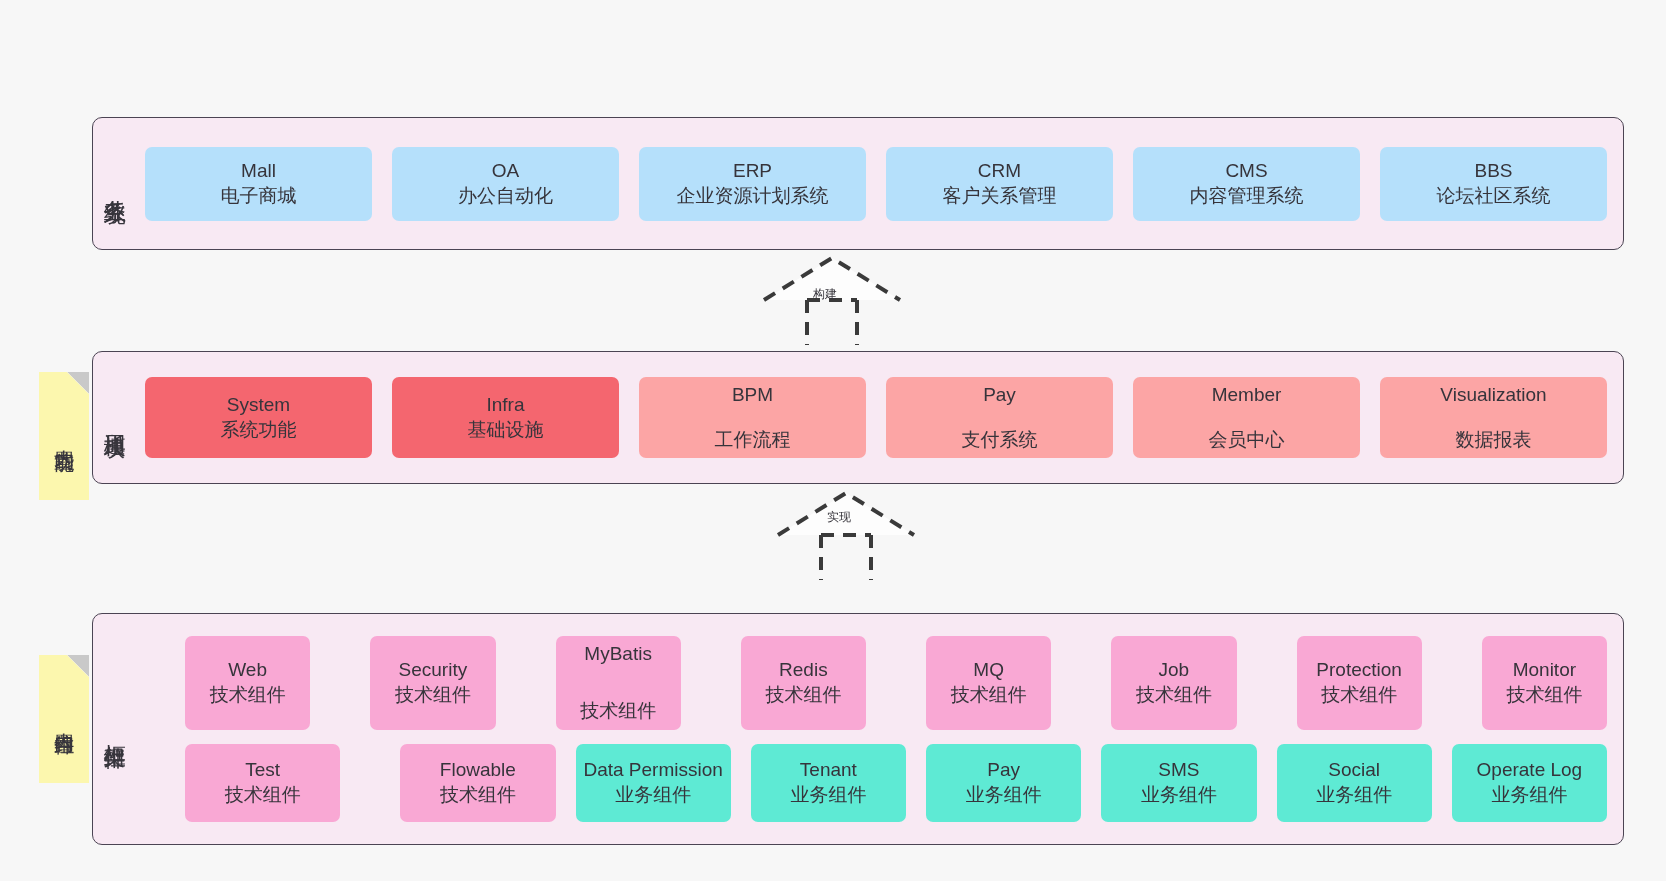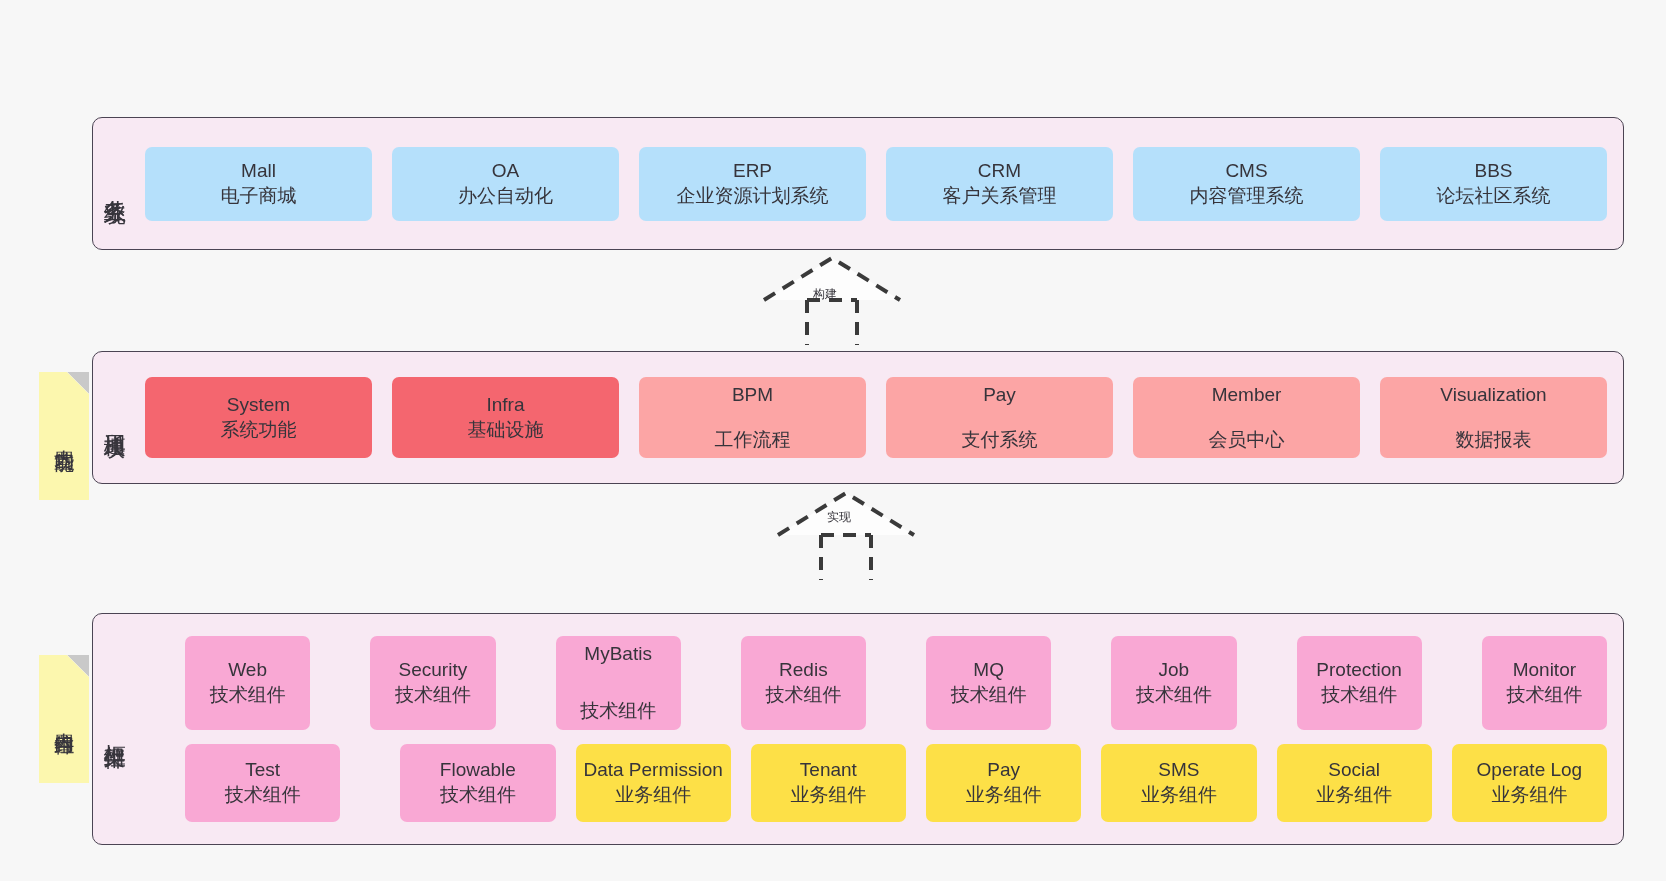--- a/index.html
+++ b/index.html
@@ -73,21 +73,21 @@
     box-sizing: border-box;
   }
   .cell .en { display: block; }
   .cell .cn { display: block; }
 
   
   .c-blue       { background: #b5e0fb; }
   .c-red        { background: #f4666f; }
   .c-pink       { background: #fca5a5; gap: 20px; }
   .c-green      { background: #f9a8d4; margin-left: 40px; }
-  .c-greenlight { background: #fde047; }
+  .c-greenlight { background: #5eead4; }
 
   
   .note {
     position: absolute;
     background: #fcf7ae;
     box-sizing: border-box;
     display: flex;
     align-items: center;
     justify-content: center;
     font-size: 20px;

